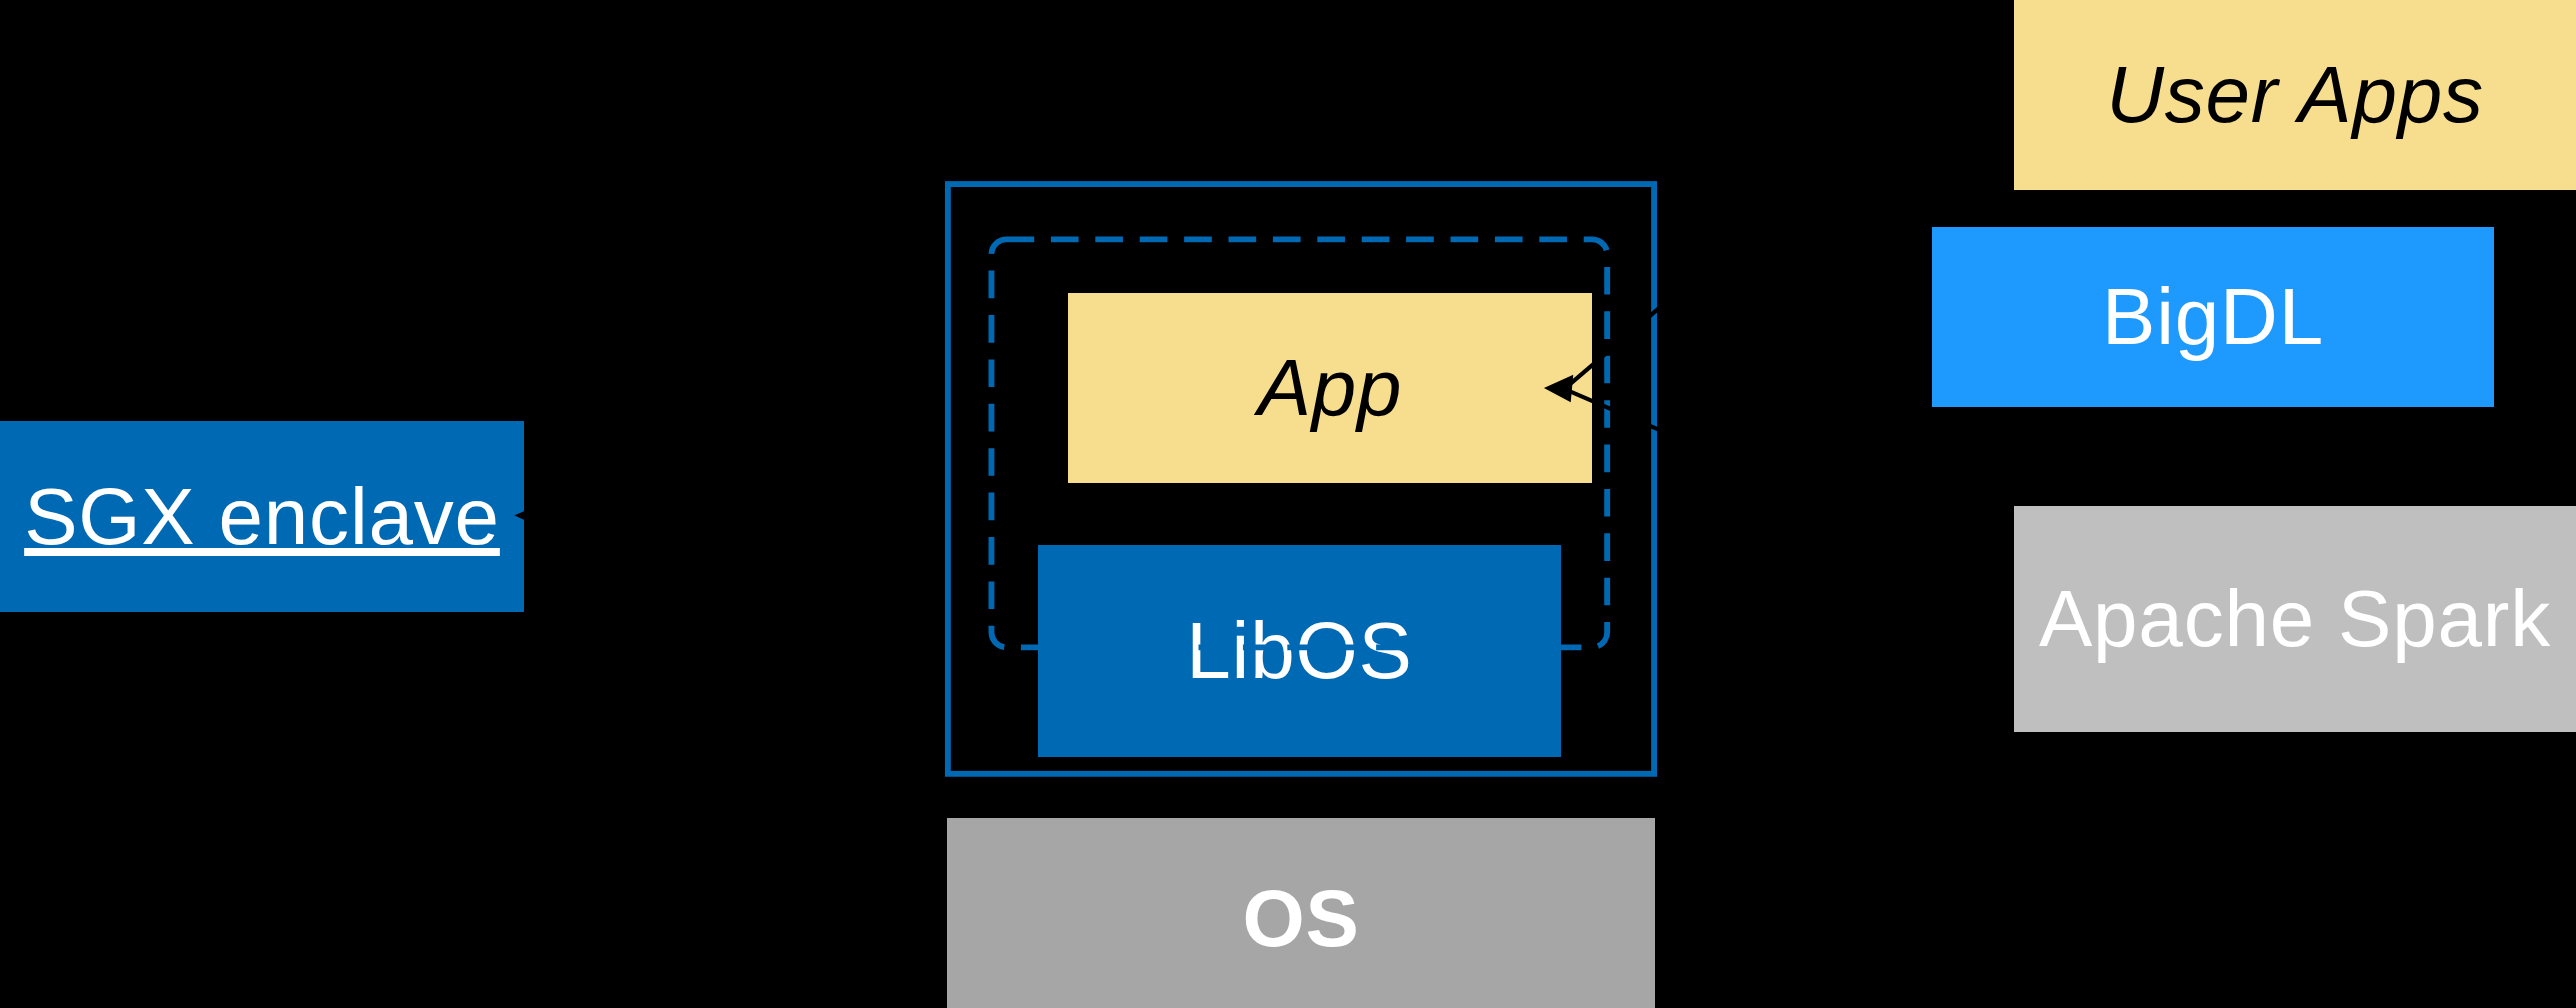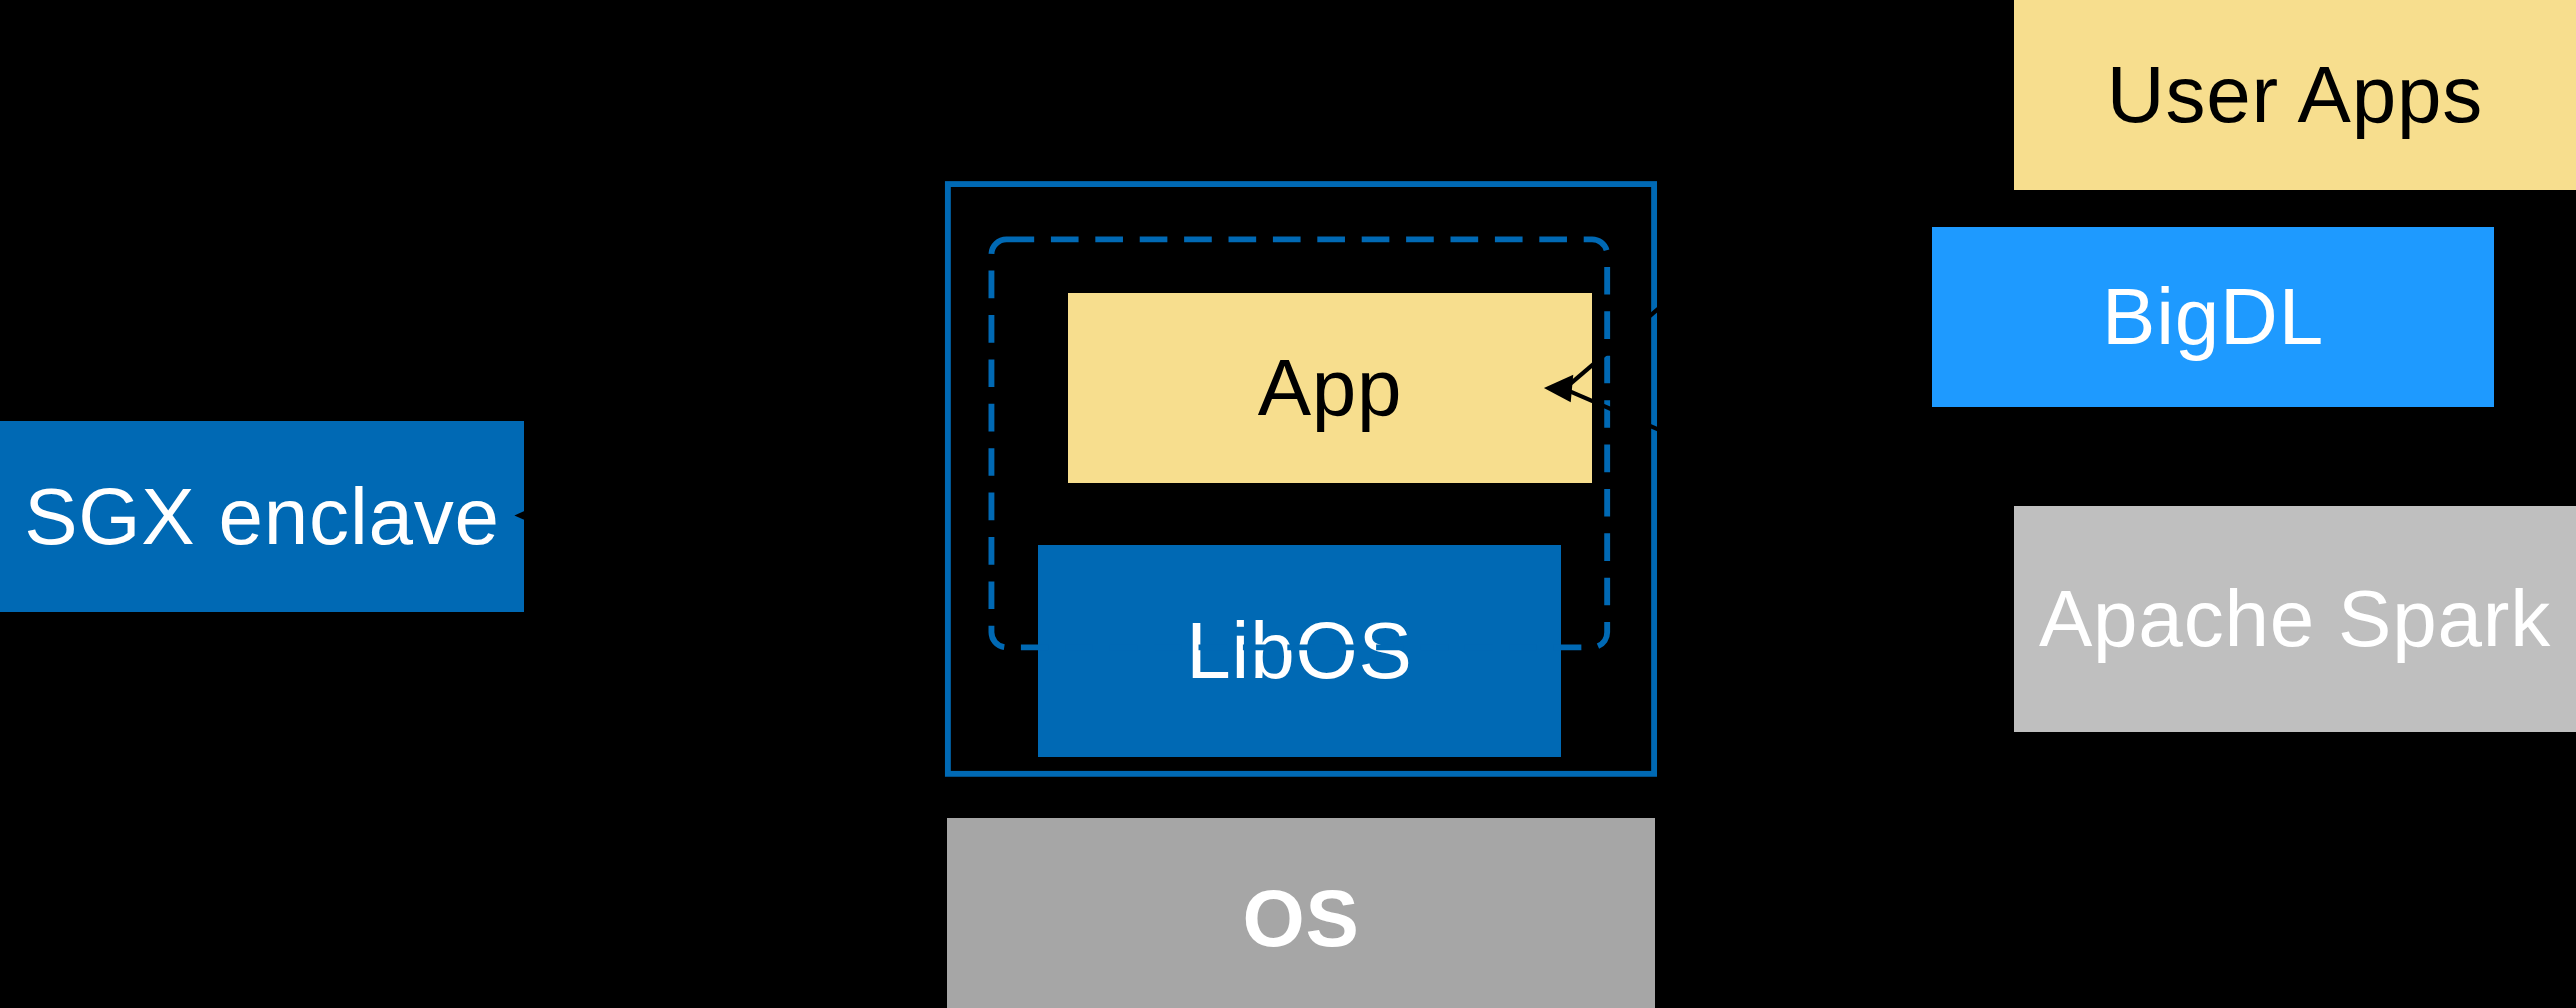--- a/index.html
+++ b/index.html
@@ -22,27 +22,27 @@
     font-family:"Liberation Sans","DejaVu Sans",sans-serif;
   }
   .node{
     position:absolute;
     display:flex;align-items:center;justify-content:center;
     font-size:80px;
     letter-spacing:0.8px;
     white-space:nowrap;
   }
   .blue-node{background:var(--intel-blue);color:var(--text-white);}
-  .yellow-node{background:var(--yellow);color:var(--text-black);}
+  .yellow-node{background:var(--yellow);color:var(--text-black);font-style:italic;}
   .bright-blue-node{background:var(--bright-blue);color:var(--text-white);}
   .light-gray-node{background:var(--light-gray);color:var(--text-white);}
   .medium-gray-node{background:var(--medium-gray);color:var(--text-white);font-weight:bold;}
 
   
-  #sgx-enclave   {left:0;      top:421px; width:524px; height:191px;}
+  #sgx-enclave   {left:0;      top:421px; width:524px; height:191px;text-decoration:underline;}
   #app-box       {left:1028px; top:293px; width:524px; height:190px;margin-left:40px;}
   #libos-box     {left:1038px; top:545px; width:523px; height:212px;}
   #os-box        {left:947px; top:818px; width:708px; height:201px;}
   #user-apps-box {left:2014px; top:0;     width:562px; height:190px;}
   #bigdl-box     {left:1932px; top:227px; width:562px; height:180px;}
   #spark-box     {left:2014px; top:506px; width:562px; height:226px;}
 
   svg#overlay{position:absolute;left:0;top:0;z-index:10;pointer-events:none;}
   .enclave-border{fill:none;stroke:var(--intel-blue);stroke-width:7;}
   .enclave-dashed{fill:none;stroke:var(--intel-blue);stroke-width:7;stroke-dasharray:33 20;}

